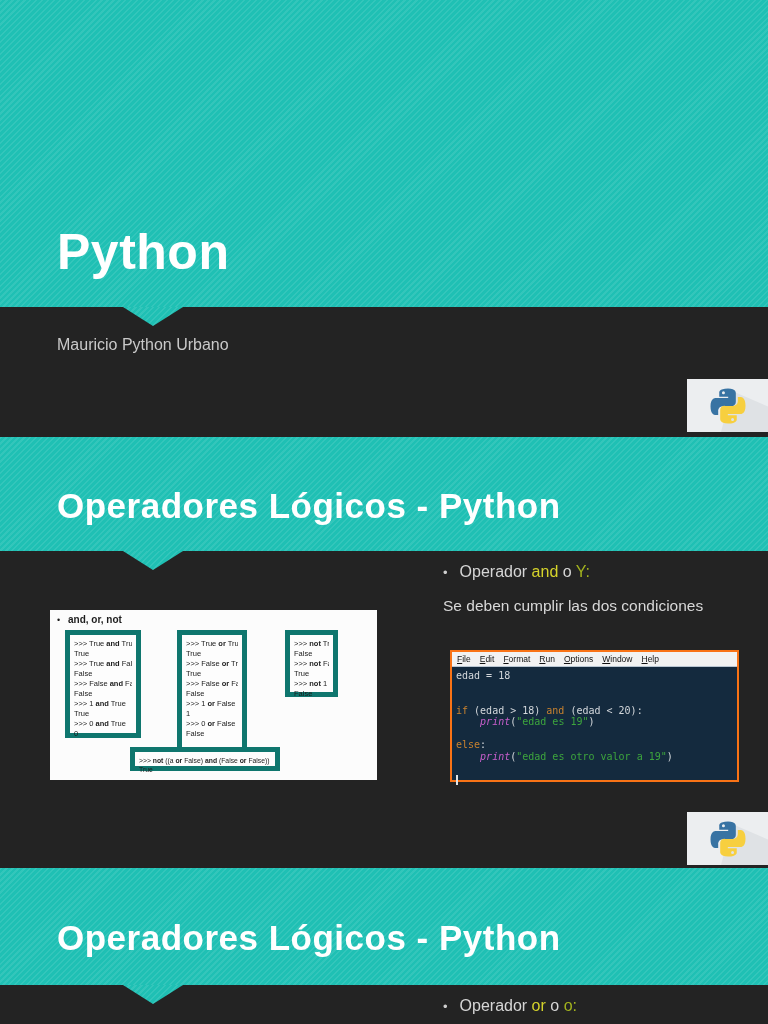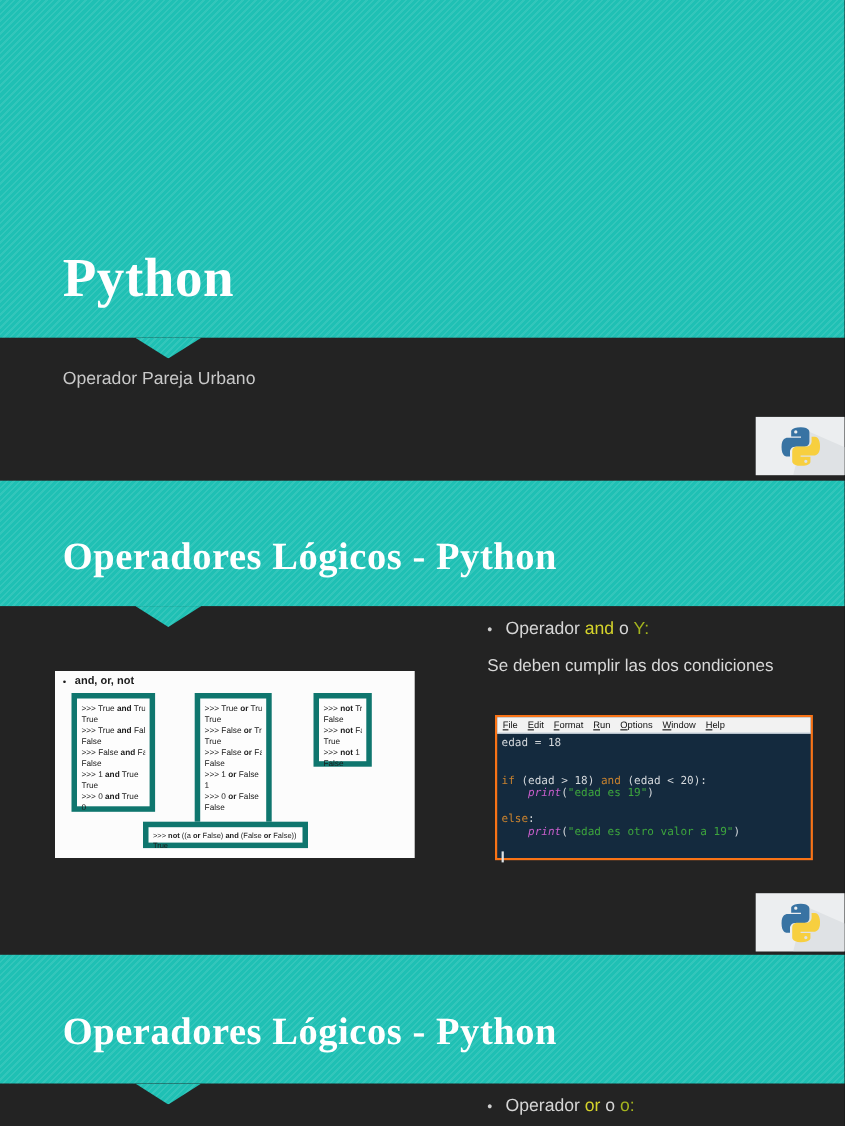--- a/index.html
+++ b/index.html
@@ -4,21 +4,21 @@
 <style>
   html,body{margin:0;padding:0;background:#111;}
   #page{position:relative;width:768px;height:1024px;background:#232323;overflow:hidden;
         font-family:"Liberation Sans",sans-serif;}
   .striped{background-color:#1fc0b4;
     background-image:repeating-linear-gradient(135deg,rgba(255,255,255,.09) 0 1.6px,rgba(255,255,255,0) 1.6px 4.2px);}
   .abs{position:absolute;}
   .notch{position:absolute;width:60px;height:19px;left:123px;
          clip-path:polygon(0 0,100% 0,50% 100%);}
   .slide-title{position:absolute;left:57px;margin:0;color:#ffffff;font-weight:700;
-               letter-spacing:.5px;line-height:1;font-family:Liberation Serif, serif;}
+               letter-spacing:.5px;line-height:1;}
   #title1{top:227px;font-size:50px;}
   #title2{top:488px;font-size:35px;}
   #title3{top:920px;font-size:35px;}
   .author{position:absolute;left:57px;top:336px;font-size:16px;color:#c9c9c9;}
   .bullet-row{position:absolute;left:443px;display:flex;align-items:baseline;
               font-size:16px;color:#d6d6d6;white-space:pre;}
   .bullet-row .dot{font-size:13px;margin-right:12px;color:#cfcfcf;}
   #bullet2{top:563px;} #bullet3{top:997px;}
   .op-kw{color:#d5d32b;} .op-alias{color:#a3b31e;}
   .note{position:absolute;left:443px;top:597px;font-size:15.5px;color:#d8d8d8;}
@@ -52,21 +52,21 @@
   .logo-wrap{position:absolute;left:50%;top:50%;transform:translate(-50%,-50%);width:40px;height:40px;}
 </style>
 </head>
 <body>
 
 <div id="page">
 
   <div class="abs striped" style="left:0;top:0;width:768px;height:307px;"></div>
   <div class="notch striped" style="top:307px;"></div>
   <h1 id="title1" class="slide-title">Python</h1>
-  <div class="author">Operador Pareja Urbano</div>
+  <div class="author">Mauricio Python Urbano</div>
 
   <div id="card1" class="logo-card">
     <div class="card-shadow"></div>
     <div class="logo-wrap">
       <svg viewBox="0 0 64 64" width="40" height="40">
         <path fill="#3873a3" fill-rule="evenodd" d="M32 4c-14.9 0-14 6.5-14 6.5l0 6.7h14.3v1.9H12.8s-8.8-1-8.8 13.4c0 14.4 7.7 13.9 7.7 13.9h4.6v-6.5s-.25-7.7 7.6-7.7h13.2s7.4.12 7.4-7.15V11.5S45.6 4 32 4zm-7.3 4.2a2.4 2.4 0 1 1 0 4.8 2.4 2.4 0 0 1 0-4.8z"></path>
         <path fill="#f7cf3f" fill-rule="evenodd" transform="rotate(180 32 32)" d="M32 4c-14.9 0-14 6.5-14 6.5l0 6.7h14.3v1.9H12.8s-8.8-1-8.8 13.4c0 14.4 7.7 13.9 7.7 13.9h4.6v-6.5s-.25-7.7 7.6-7.7h13.2s7.4.12 7.4-7.15V11.5S45.6 4 32 4zm-7.3 4.2a2.4 2.4 0 1 1 0 4.8 2.4 2.4 0 0 1 0-4.8z"></path>
       </svg>
     </div>
   </div>

